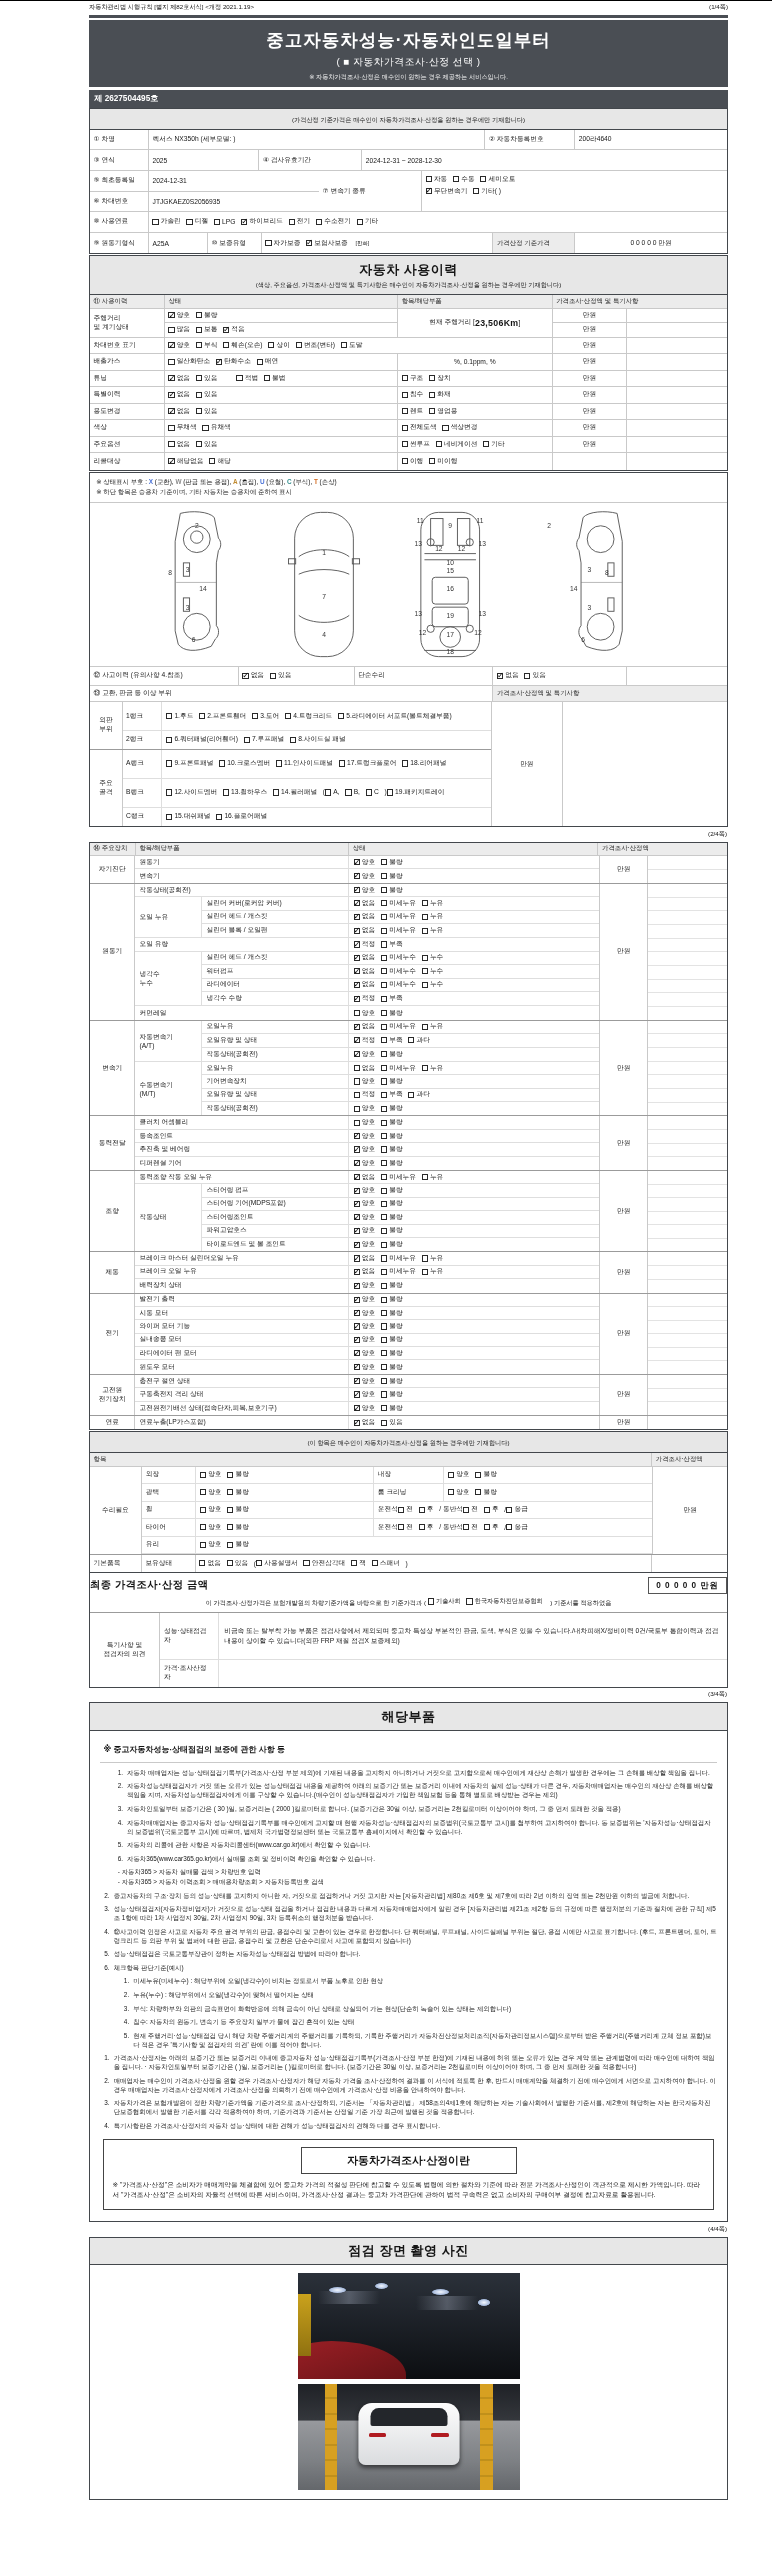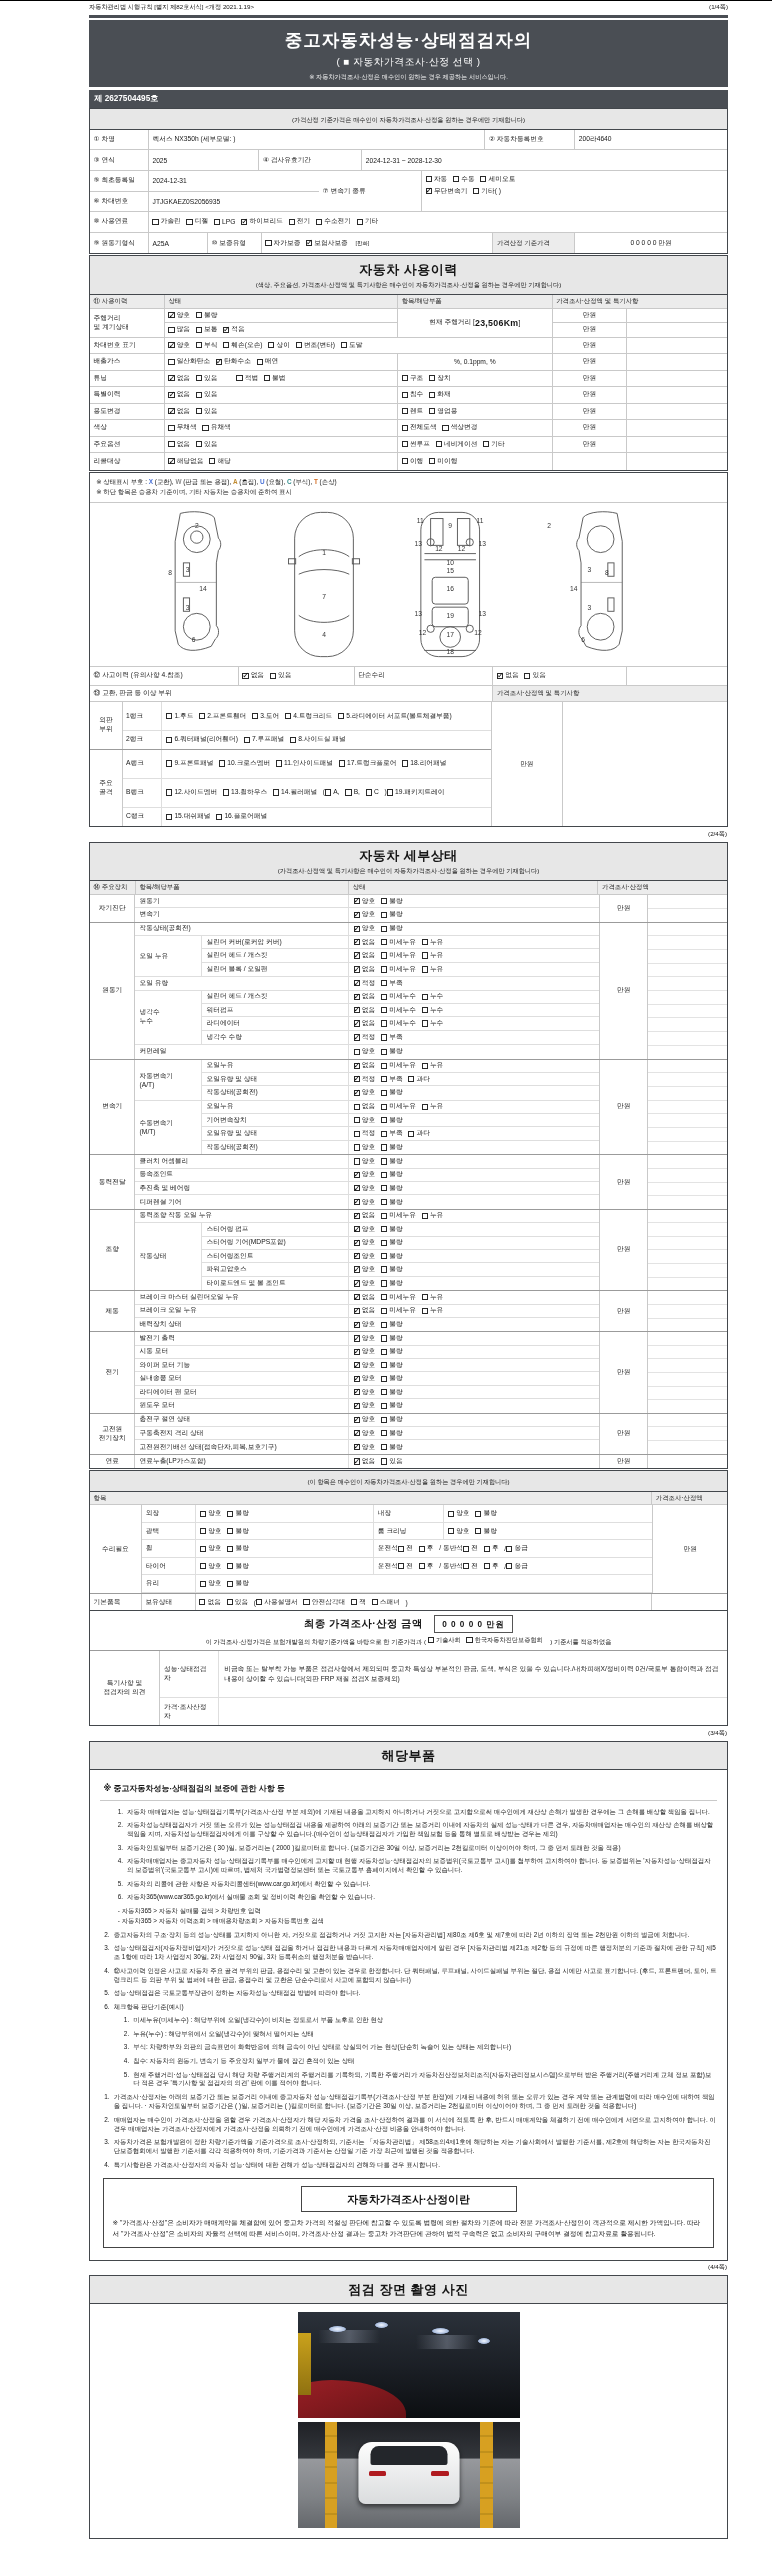--- a/index.html
+++ b/index.html
@@ -79,39 +79,39 @@
   .p1light{position:absolute;width:17.5px;height:6.2px;border-radius:50%;background:radial-gradient(#f4f8ff,#9fb4d8 70%,transparent 75%)}
   .p1beam{position:absolute;width:62px;height:13.4px;background:linear-gradient(90deg,transparent,#dfe9ff44,transparent)}
   .p1car{position:absolute;left:-15.5px;bottom:-18.5px;width:124px;height:57px;background:linear-gradient(160deg,#9c2026,#5d1013);border-radius:40% 60% 10% 10%}
   .p1yel{position:absolute;left:0;top:20.6px;width:13.4px;height:62px;background:linear-gradient(180deg,#caa21c,#8f7110)}
   .p2bg{position:absolute;inset:0;background:linear-gradient(180deg,#1f2126 0%,#34373c 34%,#97999d 35%,#7e8185 72%,#64676b 100%)}
   .p2pill{position:absolute;top:0;width:12.4px;height:100%;background:repeating-linear-gradient(180deg,#d7a021 0 13.4px,#c0901b 13.4px 15.5px)}
   .p2car{position:absolute;left:50%;top:19.6px;transform:translateX(-50%);width:101px;height:62px;background:linear-gradient(180deg,#fdfdfd,#dadcde);border-radius:13.4px 13.4px 7.2px 7.2px;box-shadow:0 2.1px 4.1px #0008}
   .p2glass{position:absolute;left:50%;top:24px;transform:translateX(-50%);width:77px;height:18.5px;background:#23262b;border-radius:8.2px 8.2px 2.1px 2.1px}
   .p2tl{position:absolute;top:49px;width:17.5px;height:4.6px;background:#b01b20;border-radius:1.5px}
   .priceval{border:0.5px solid #555;padding:2.1px 7.2px;font-size:8.2px;font-weight:bold;letter-spacing:1px;margin-left:11.3px}
-  .finalrow{display:flex;justify-content:center;align-items:center;border-top:1px solid #43474c;padding:4.1px 0 1px}
+  .finalrow{display:flex;justify-content:space-between;align-items:center;border-top:1px solid #43474c;padding:4.1px 0 1px}
   .finalttl{font-size:10.3px;font-weight:bold;letter-spacing:0.5px}
   .finalnote{text-align:center;font-size:6.2px;padding:2.1px 0 4.1px;border-bottom:0.5px solid #9b9b9b}
 </style>
 </head>
 <body>
 
 <div class="topline"></div>
 <div class="page">
 
   <div class="caption">
     <span>자동차관리법 시행규칙 [별지 제82호서식] &lt;개정 2021.1.19&gt;</span>
     <span>(1/4쪽)</span>
   </div>
 
   <div class="dochead">
     <div class="wline"></div>
     <div class="dh-in">
-      <div class="dh-title">중고자동차성능·상태점검자의</div>
+      <div class="dh-title">중고자동차성능·자동차인도일부터</div>
       <div class="dh-sub">( ■ 자동차가격조사·산정 선택 )</div>
       <div class="dh-note">※ 자동차가격조사·산정은 매수인이 원하는 경우 제공하는 서비스입니다.</div>
     </div>
   </div>
   <div class="docno">제 2627504495호</div>
 
   <div class="sec">
     <div class="sec-head">
       <div class="sec-sub">(가격산정 기준가격은 매수인이 자동차가격조사·산정을 원하는 경우에만 기재합니다)</div>
     </div>
@@ -835,24 +835,20 @@
             </div>
           </div>
           <div style="width: 72px; border-left: 0.5px solid rgb(201, 201, 201); border-right: 0.5px solid rgb(201, 201, 201); display: flex; align-items: center; justify-content: center;">만원</div>
           <div style="width: 165px;"></div>
         </div>
       </div>
   </div>
   <div class="pgmark">(2/4쪽)</div>
 
   <div class="sec">
-    <div class="sec-head">
-      <div class="sec-title">자동차 세부상태</div>
-      <div class="sec-sub">(가격조사·산정액 및 특기사항은 매수인이 자동차가격조사·산정을 원하는 경우에만 기재합니다)</div>
-    </div>
     <div id="detail-table">
         <div class="frow" style="min-height: 13.4px;">
           <div class="cell hd" style="width: 46px;">
             <span>⑭ 주요장치</span>
           </div>
           <div class="cell hd" style="width: 214px;">
             <span>항목/해당부품</span>
           </div>
           <div class="cell hd" style="width: 250px;">
             <span>상태</span>

